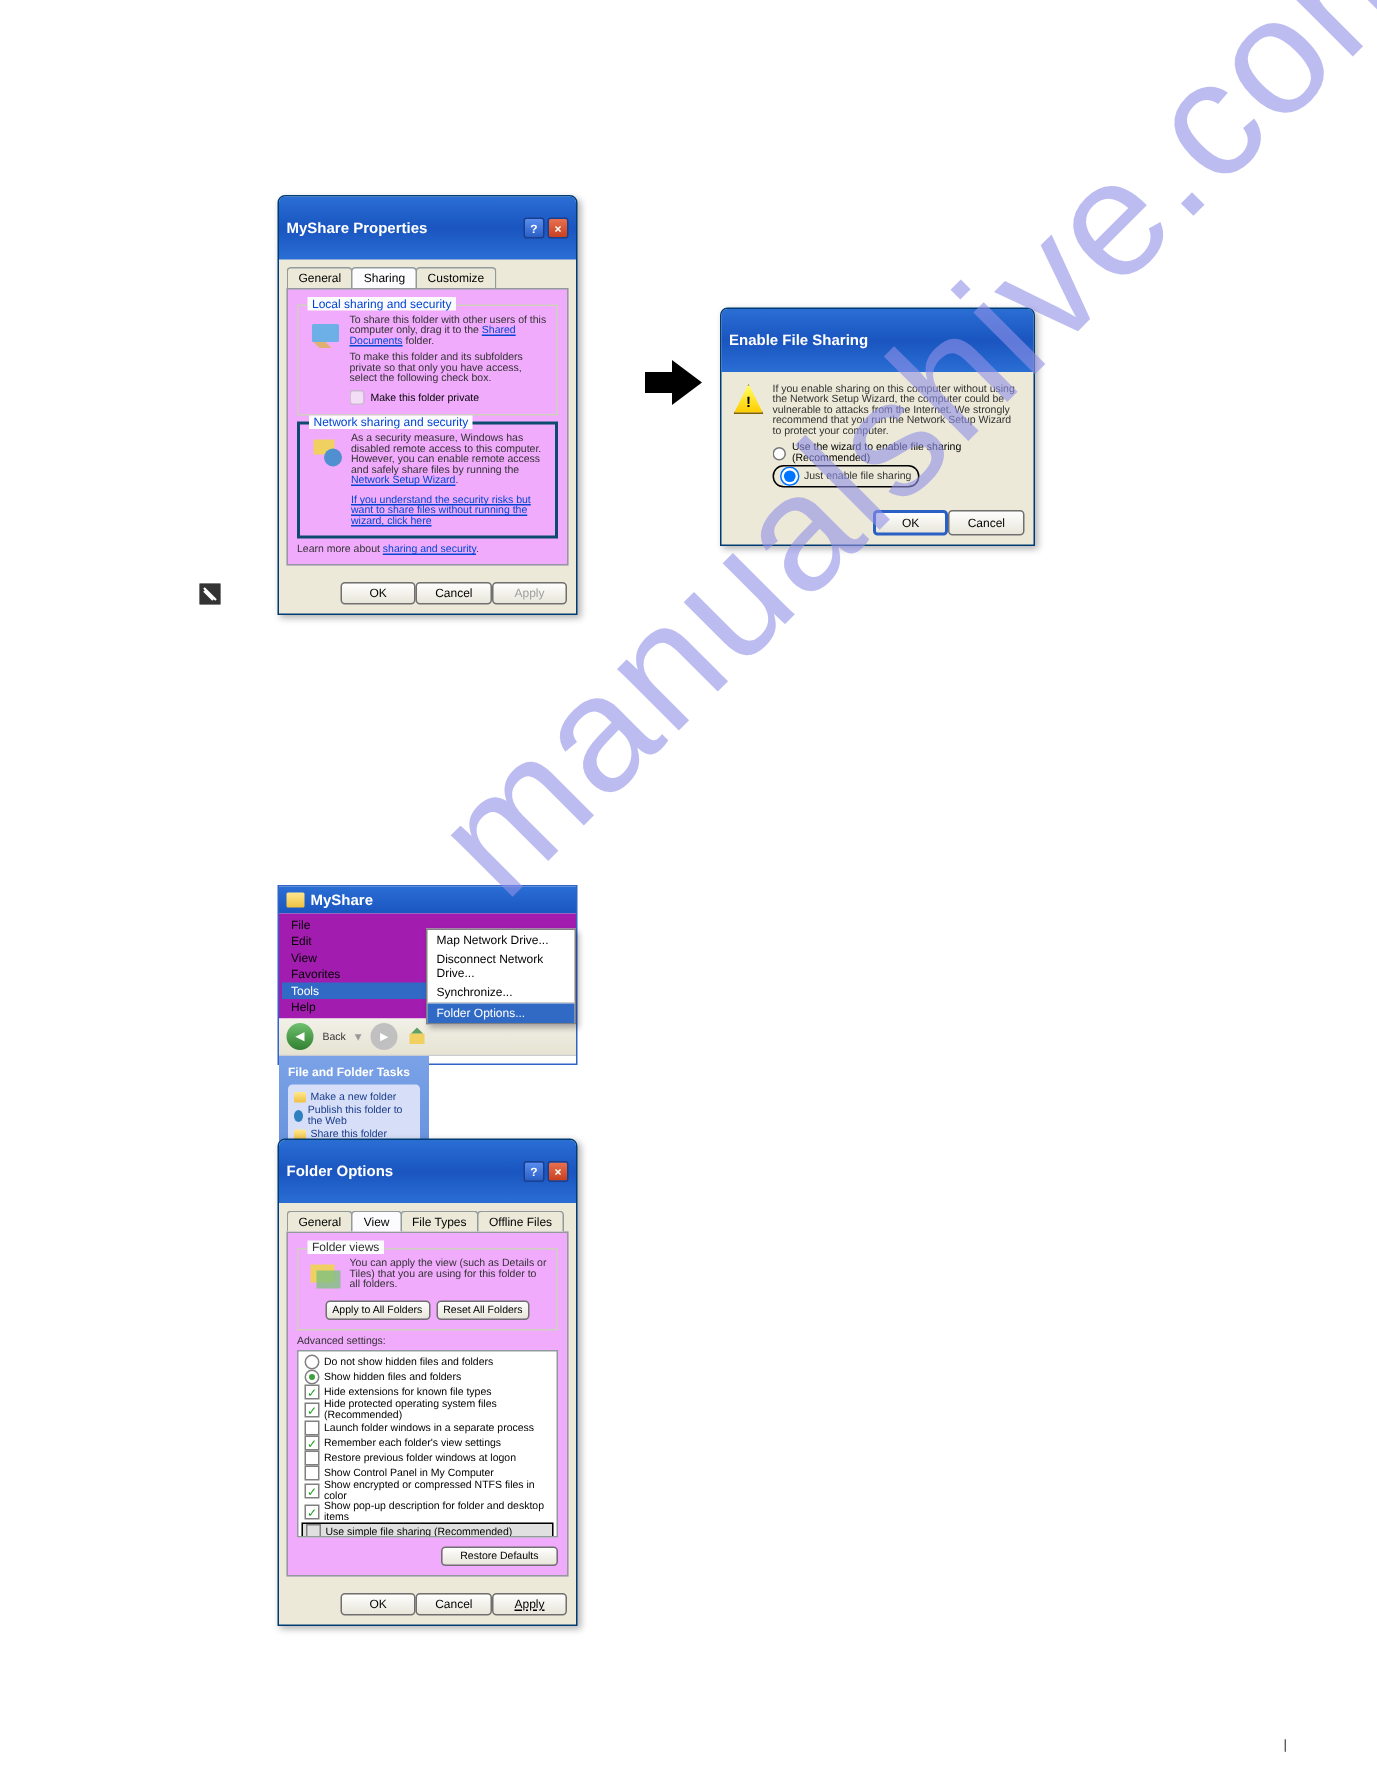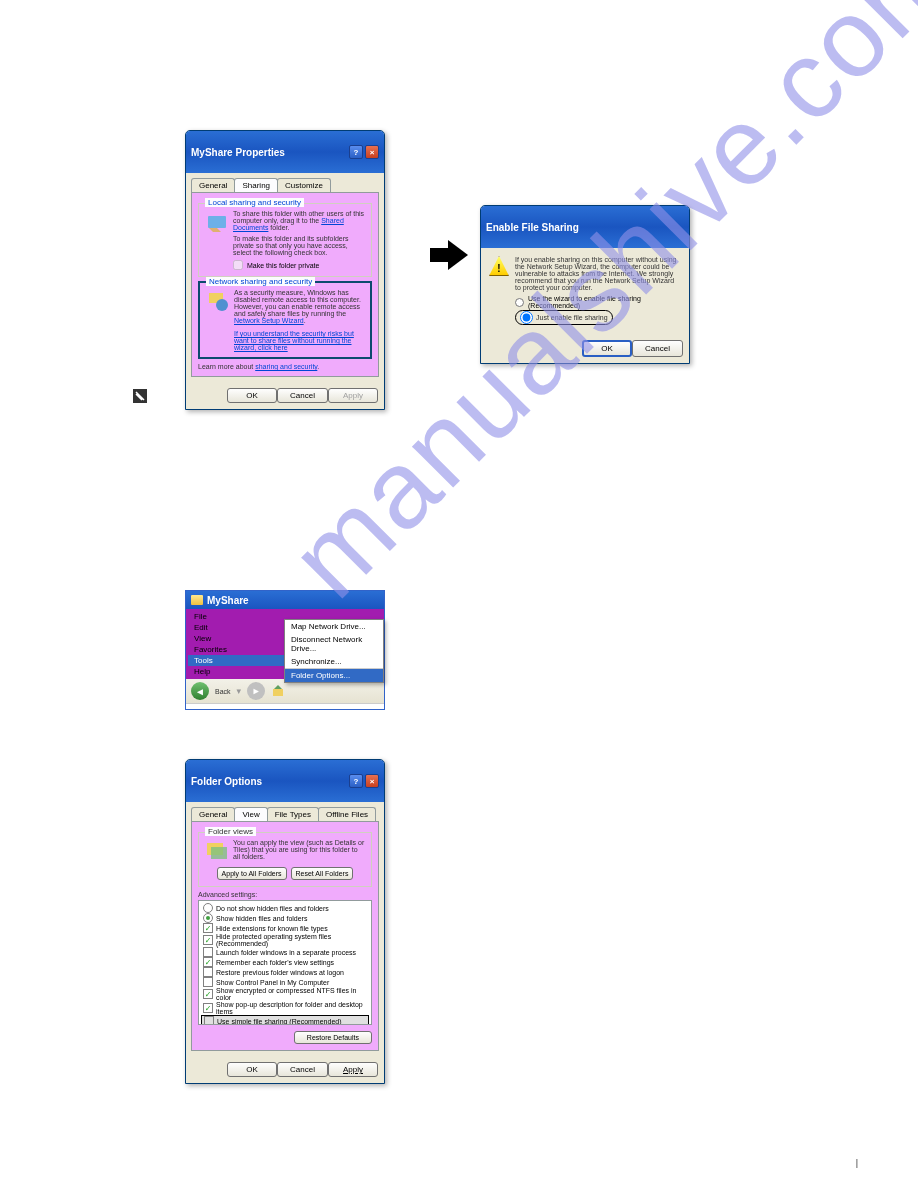--- a/index.html
+++ b/index.html
@@ -401,20 +401,39 @@
         </svg>
     </span>
   </div>
   <div class="dropdown-menu" style="top:28px; left:98px;">
     <div class="dropdown-item">Map Network Drive...</div>
     <div class="dropdown-item">Disconnect Network Drive...</div>
     <div class="dropdown-item">Synchronize...</div>
     <div style="border-top:1px solid #ccc;"></div>
     <div class="dropdown-item highlight">Folder Options...</div>
   </div>
+  <div style="display:flex; height:70px;">
+    <div class="side-panel">
+      <div class="side-panel-title">File and Folder Tasks</div>
+      <div class="side-panel-inner">
+        <div class="side-panel-item">
+            <span class="folder-icon" style="width:8px;height:7px;"></span>
+            <span>Make a new folder</span>
+          </div>
+        <div class="side-panel-item">
+            <span style="width:8px;height:8px;background:#3080c0;border-radius:50%;"></span>
+            <span>Publish this folder to the Web</span>
+          </div>
+        <div class="side-panel-item">
+            <span class="folder-icon" style="width:8px;height:7px;"></span>
+            <span>Share this folder</span>
+          </div>
+      </div>
+    </div>
+  </div>
 </div>
 
 <div class="xp-window" style="top:759px; left:185px; width:200px;">
   <div class="xp-titlebar">
     <span>Folder Options</span>
     <div class="xp-title-buttons">
       <div class="xp-title-btn">?</div>
       <div class="xp-title-btn close">×</div>
     </div>
   </div>

